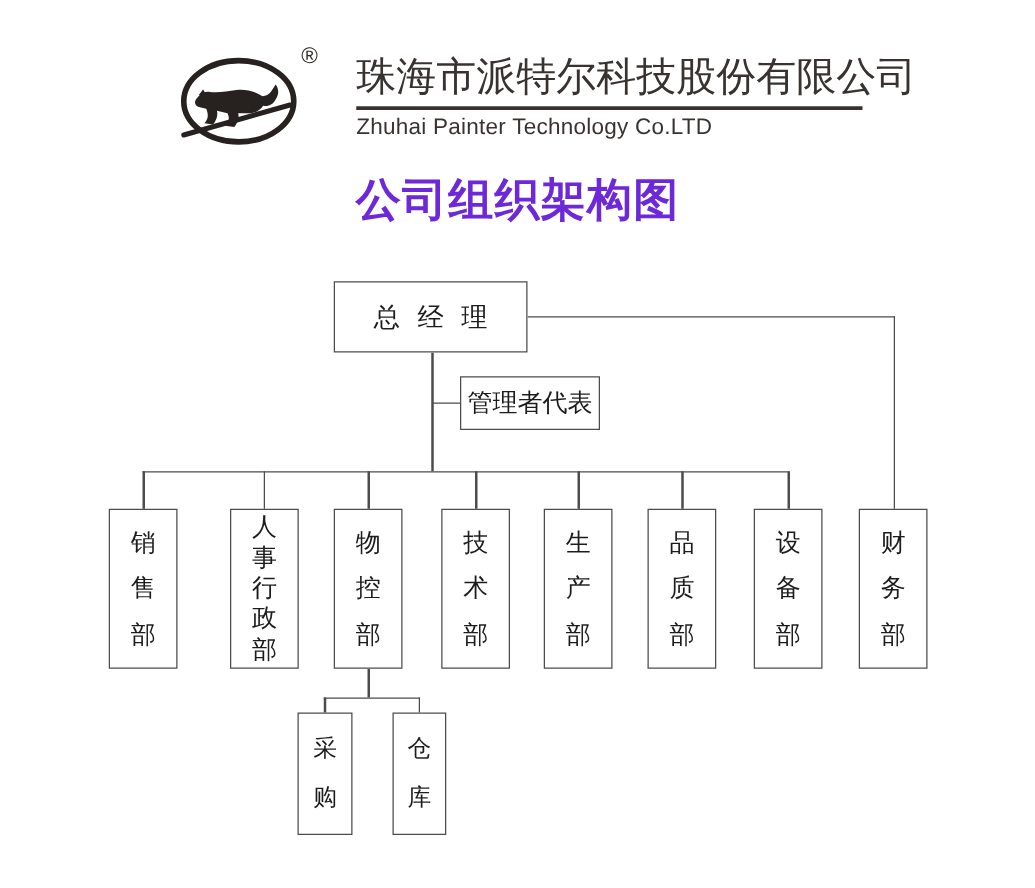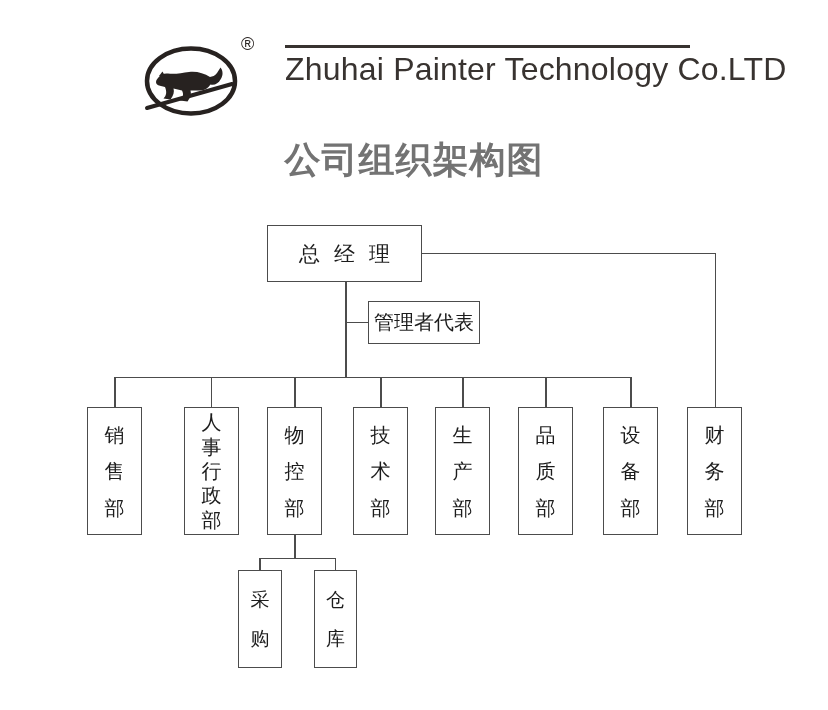--- a/index.html
+++ b/index.html
@@ -19,26 +19,26 @@
     position:absolute;left:241px;top:34px;
     font-size:18px;color:#2c2725;font-weight:400;
   }
   .names{position:absolute;left:285px;top:41px;width:406px;}
   .name-zh{
     font-size:32px;line-height:1.25;color:var(--header-text);
     font-weight:500;letter-spacing:0px;white-space:nowrap;
   }
   .header-rule{height:3px;background:var(--header-text);margin-top:4px;width:405px;}
   .name-en{
-    font-size:32px;line-height:1.1;color:var(--header-text);
+    font-size:18px;line-height:1.1;color:var(--header-text);
     margin-top:4px;letter-spacing:0.2px;white-space:nowrap;
   }
   .page-title{
     position:absolute;left:0;top:136px;width:828px;text-align:center;
-    font-size:36px;font-weight:600;color:#737373;letter-spacing:1px;margin:0;
+    font-size:36px;font-weight:600;color:#6d28d9;letter-spacing:1px;margin:0;
   }
   
   .node{
     position:absolute;background:#ffffff;border:1.5px solid var(--line);
     box-sizing:border-box;display:flex;align-items:center;justify-content:center;
     color:var(--text);
   }
   .node-root{
     left:267px;top:225px;width:155px;height:57px;
     font-size:21px;flex-direction:row;gap:14px;
@@ -84,20 +84,21 @@
              C79.5 35.5 79 30.5 76.5 27.5
              L73 33
              C71 36 68.5 36.5 66 37
              C60 33 52 31 45 32
              C38 33 30 34.5 24 33.5
              C20 33 16.5 34.5 14 38 Z" fill="#272220"></path>
     <path d="M15 36 l3.5 -4.5 l2.5 4.5 z" fill="#272220"></path>
   </svg>
   <span class="reg-mark">®</span>
   <div class="names">
+    <div class="name-zh">珠海市派特尔科技股份有限公司</div>
     <div class="header-rule"></div>
     <div class="name-en">Zhuhai Painter Technology Co.LTD</div>
   </div>
 </header>
 
 <h1 class="page-title">公司组织架构图</h1>
 
 <div>
 
   <div class="vline" style="left:345px;top:282px;height:95px;"></div>

